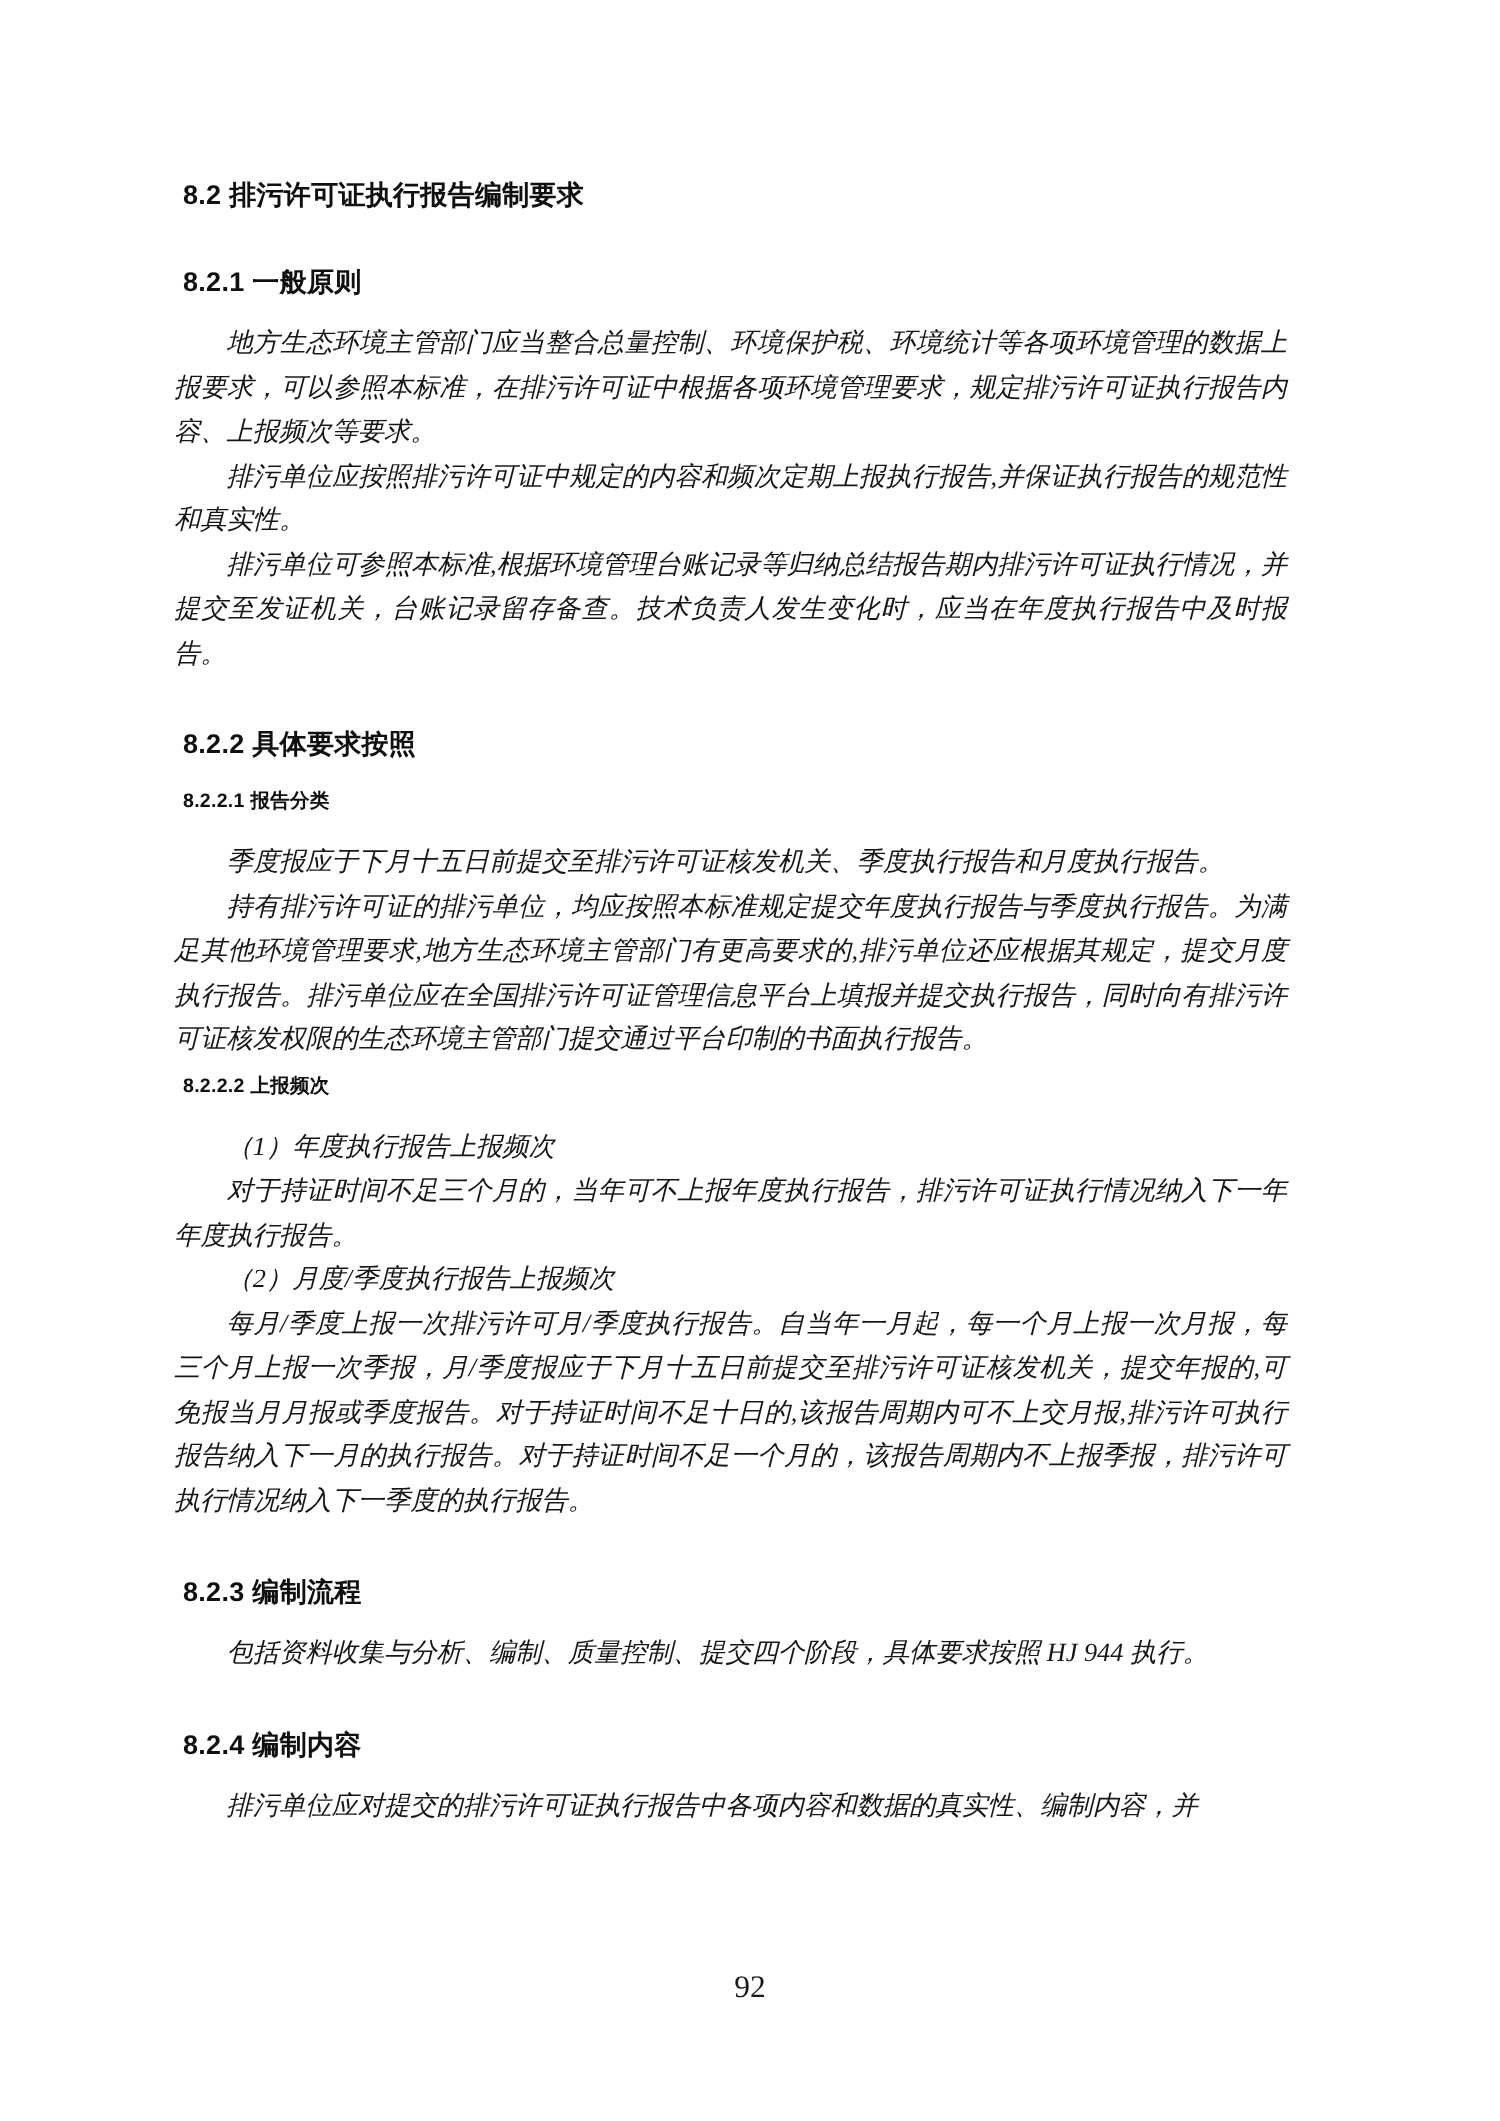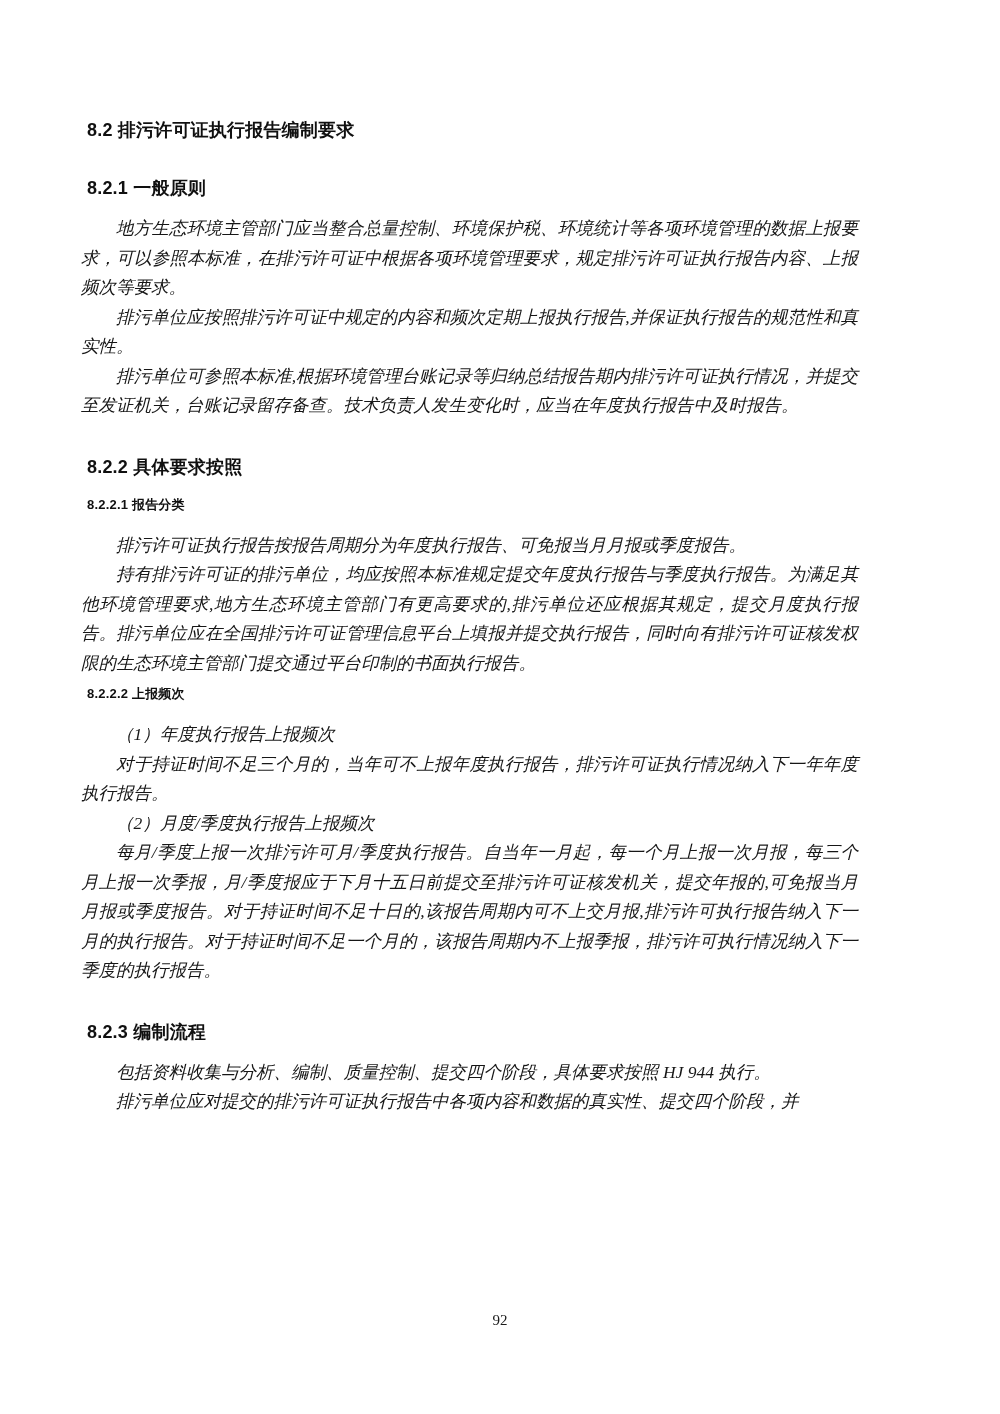--- a/index.html
+++ b/index.html
@@ -12,21 +12,21 @@
     height: 1414px;
     color: #141414;
     font-family: "Liberation Serif", "DejaVu Serif", serif;
     position: relative;
     overflow: hidden;
   }
   .page {
     box-sizing: border-box;
     width: 1000px;
     height: 1414px;
-    padding: 118px 142px 0 81px;
+    padding: 118px 142px 0 116px;
   }
   .h2, .h3, .h4 {
     font-family: "Liberation Sans", "DejaVu Sans", sans-serif;
     font-weight: 700;
     font-size: 18px;
     line-height: 24px;
     margin: 0 0 14px 6px;
     color: #101010;
     letter-spacing: 0.2px;
   }
@@ -43,43 +43,44 @@
     color: #161616;
     word-break: break-all;
     font-style: italic;
   }
   .footer {
     position: absolute;
     left: 0;
     right: 0;
     top: 1312px;
     text-align: center;
-    font-size: 15px;
+    font-size: 21px;
     font-family: "Liberation Serif", "DejaVu Serif", serif;
     color: #1a1a1a;
   }
 </style>
 </head>
 <body>
 
 <div class="page">
   <div class="h2">8.2 排污许可证执行报告编制要求</div>
   <div class="h3">8.2.1 一般原则</div>
   <p class="para">地方生态环境主管部门应当整合总量控制、环境保护税、环境统计等各项环境管理的数据上报要求，可以参照本标准，在排污许可证中根据各项环境管理要求，规定排污许可证执行报告内容、上报频次等要求。</p>
   <p class="para">排污单位应按照排污许可证中规定的内容和频次定期上报执行报告,并保证执行报告的规范性和真实性。</p>
   <p class="para">排污单位可参照本标准,根据环境管理台账记录等归纳总结报告期内排污许可证执行情况，并提交至发证机关，台账记录留存备查。技术负责人发生变化时，应当在年度执行报告中及时报告。</p>
   <div class="h3">8.2.2 具体要求按照</div>
   <div class="h4">8.2.2.1 报告分类</div>
-  <p class="para">排污许可证执行报告按报告周期分为年度执行报告、可免报当月月报或季度报告。</p>
+  <p class="para">季度报应于下月十五日前提交至排污许可证核发机关、季度执行报告和月度执行报告。</p>
   <p class="para">持有排污许可证的排污单位，均应按照本标准规定提交年度执行报告与季度执行报告。为满足其他环境管理要求,地方生态环境主管部门有更高要求的,排污单位还应根据其规定，提交月度执行报告。排污单位应在全国排污许可证管理信息平台上填报并提交执行报告，同时向有排污许可证核发权限的生态环境主管部门提交通过平台印制的书面执行报告。</p>
   <div class="h4">8.2.2.2 上报频次</div>
   <p class="para">（1）年度执行报告上报频次</p>
   <p class="para">对于持证时间不足三个月的，当年可不上报年度执行报告，排污许可证执行情况纳入下一年年度执行报告。</p>
   <p class="para">（2）月度/季度执行报告上报频次</p>
   <p class="para">每月/季度上报一次排污许可月/季度执行报告。自当年一月起，每一个月上报一次月报，每三个月上报一次季报，月/季度报应于下月十五日前提交至排污许可证核发机关，提交年报的,可免报当月月报或季度报告。对于持证时间不足十日的,该报告周期内可不上交月报,排污许可执行报告纳入下一月的执行报告。对于持证时间不足一个月的，该报告周期内不上报季报，排污许可执行情况纳入下一季度的执行报告。</p>
   <div class="h3">8.2.3 编制流程</div>
   <p class="para">包括资料收集与分析、编制、质量控制、提交四个阶段，具体要求按照 HJ 944 执行。</p>
-  <p class="para">排污单位应对提交的排污许可证执行报告中各项内容和数据的真实性、提交四个阶段，并</p>
+  <div class="h3">8.2.4 编制内容</div>
+  <p class="para">排污单位应对提交的排污许可证执行报告中各项内容和数据的真实性、编制内容，并</p>
 </div>
 
 <div class="footer">
   <span>92</span>
 </div>
 
 </body></html>

